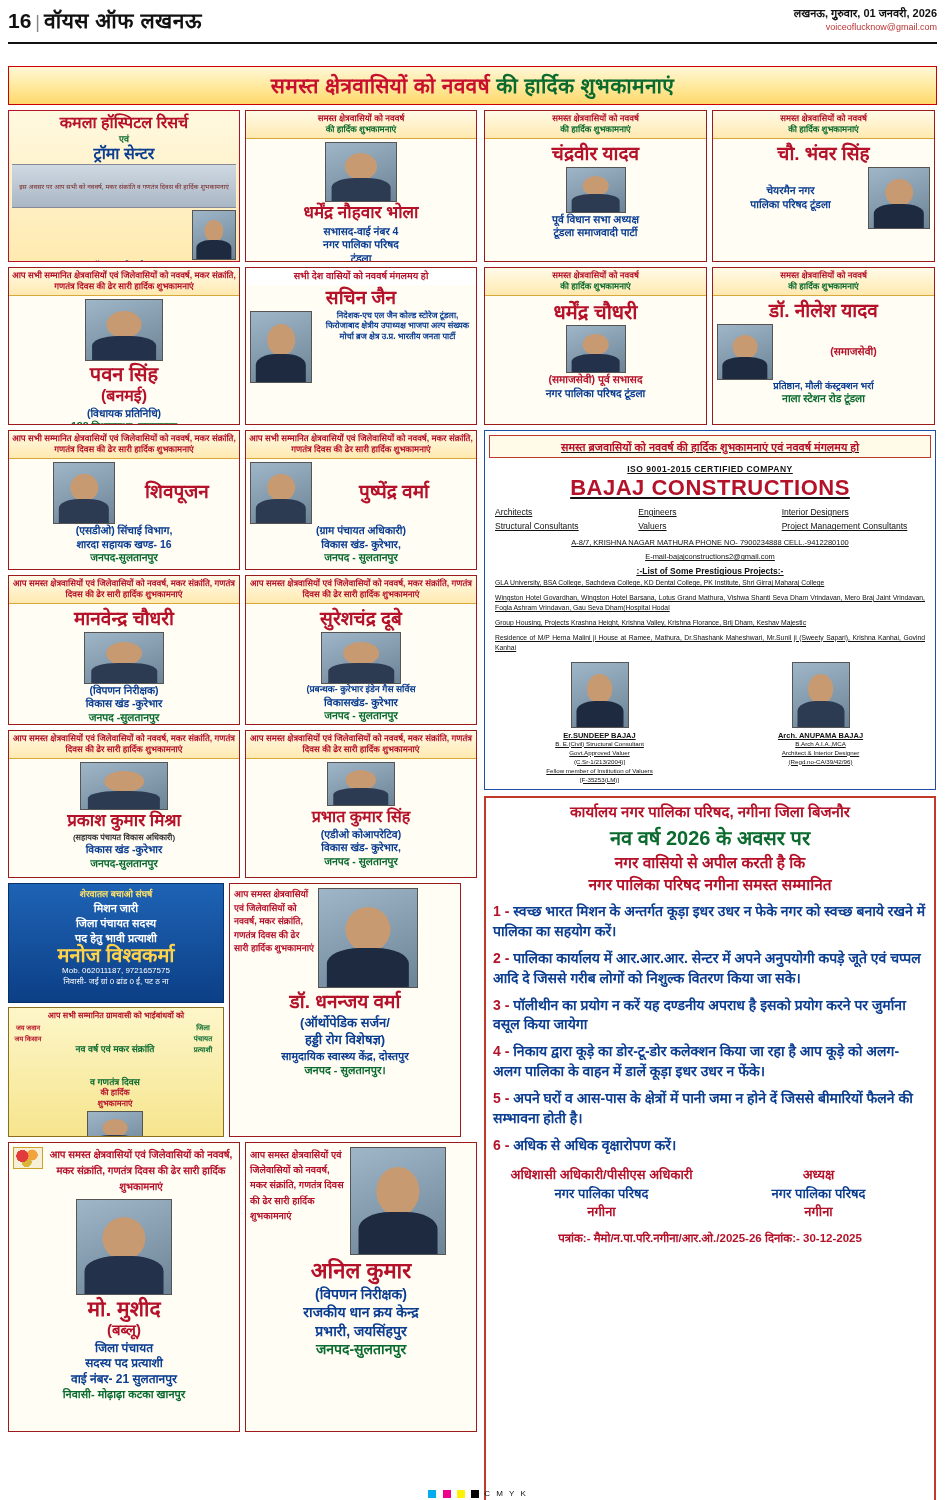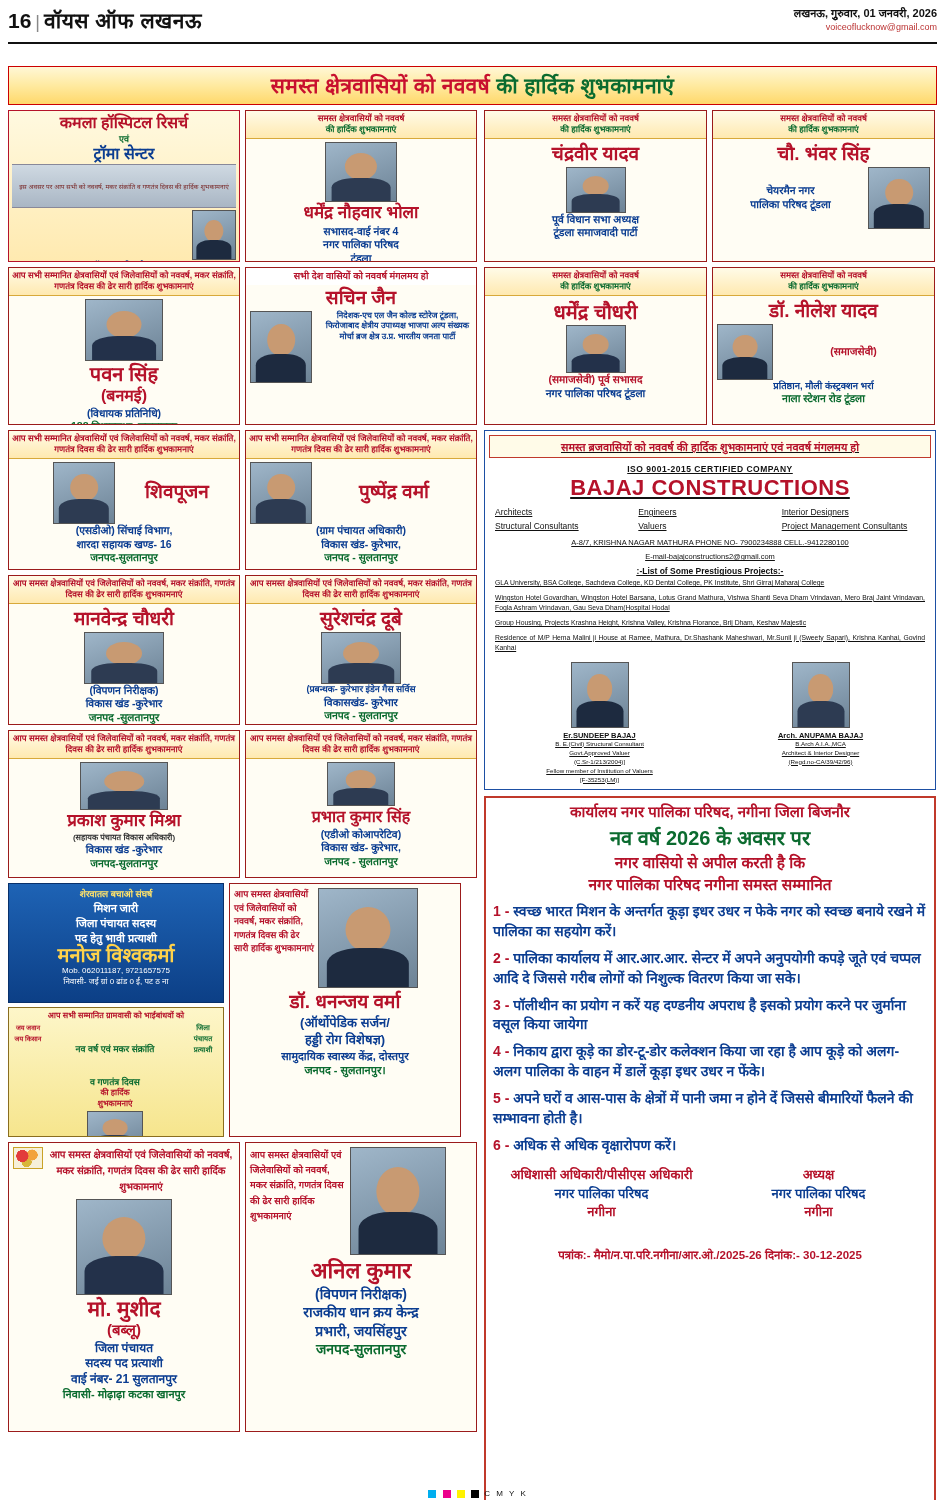--- a/index.html
+++ b/index.html
@@ -123,21 +123,21 @@
   
   .notice { border:2px solid #c0392b; margin-top:6px; background:#fff; padding:5px 7px 6px 7px; }
   .notice-h1 { text-align:center; font-size:15px; font-weight:bold; color:#b5122a; line-height:1.25;}
   .notice-h2 { text-align:center; font-size:20px; font-weight:bold; color:#0b6b2f; margin-top:2px;}
   .notice-h3 { text-align:center; font-size:15.5px; font-weight:bold; color:#b5122a; line-height:1.3; margin-top:2px;}
   .notice-item { font-size:14px; line-height:1.42; color:#0b3d91; margin-top:7px; font-weight:bold; }
   .notice-item .n { color:#b5122a; }
   .sign-row { display:flex; justify-content:space-between; margin-top:10px; font-size:13px; font-weight:bold; color:#b5122a; text-align:center;}
   .sign-col { flex:1; line-height:1.45; }
   .sign-col .l2 { color:#0b3d91; }
-  .ref { text-align:center; font-size:11.5px; font-weight:bold; color:#b5122a; margin-top:25px; }
+  .ref { text-align:center; font-size:11.5px; font-weight:bold; color:#b5122a; margin-top:8px; }
 
   
   .banner-blue {
     background: linear-gradient(180deg,#1e63b5,#0c3f86);
     color:#fff; text-align:center; padding:3px; border:1px solid #08306b;
   }
   .banner-blue .t1 { font-size:9px; font-weight:bold; color:#ffe36b;}
   .banner-blue .t2 { font-size:11px; font-weight:bold;}
   .banner-blue .t3 { font-size:20px; font-weight:bold; color:#ffd24a; line-height:1.05;}
   .banner-blue .t4 { font-size:8px; }

